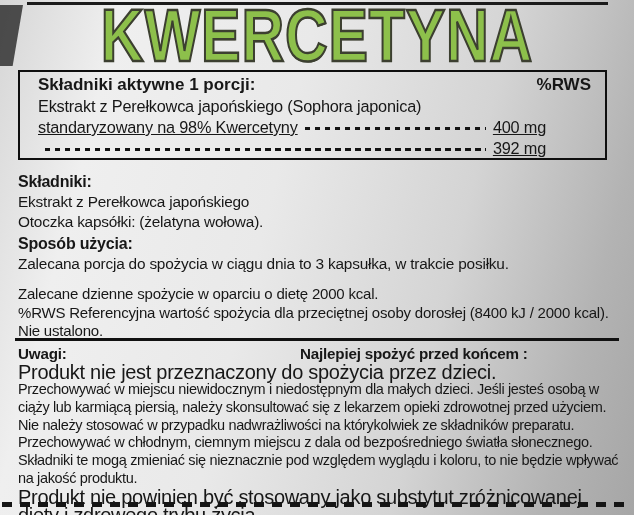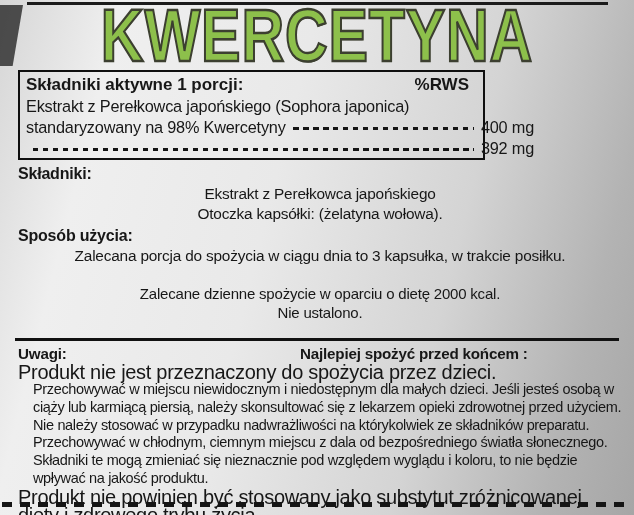--- a/index.html
+++ b/index.html
@@ -15,40 +15,40 @@
     clip-path:polygon(0 0,100% 0,55% 100%,0 100%);opacity:.9;}
   .title{
     position:absolute;top:1px;left:0;right:0;text-align:center;
     font-size:74px;font-weight:bold;line-height:70px;
     transform:scaleX(.80);transform-origin:center;
     letter-spacing:1px;
     -webkit-text-stroke:2.5px #3c3f30;
     text-shadow:0 1px 0 #3c3f30;
   }
   .ing-box{
-    position:absolute;top:70px;left:18px;width:467px;height:90px;
+    position:absolute;top:70px;left:18px;width:589px;height:90px;
     border:2.5px solid #0f0f0f;box-sizing:border-box;
-    padding:2px 14px 0 6px;
+    padding:2px 14px 0 18px;
   }
   .ing-head{display:flex;justify-content:space-between;font-weight:bold;font-size:17px;line-height:22px;}
   .ing-line{font-size:16.3px;line-height:21px;letter-spacing:-.2px;}
-  .dose-row{display:flex;align-items:baseline;width:508px;font-size:16.3px;line-height:21px;letter-spacing:-.2px;}
+  .dose-row{display:flex;align-items:baseline;width:508px;font-size:16.3px;line-height:21px;letter-spacing:-.2px;text-decoration:underline;}
   .leader{flex:1;align-self:center;height:2.4px;margin:2px 7px 0 7px;
     background:repeating-linear-gradient(90deg,#141414 0 5.5px,transparent 5.5px 10px);}
   .amount{white-space:nowrap;}
   .sec{position:absolute;left:18px;width:604px;letter-spacing:-.2px;}
-  .sec-h{font-weight:bold;font-size:16px;line-height:20px;}
-  .sec-l{font-size:15.4px;line-height:19.5px;text-align:center;}
+  .sec-h{font-weight:bold;font-size:16px;line-height:20px;margin-top:8px;}
+  .sec-l{font-size:15.4px;line-height:19.5px;}
   .sec-ref .sec-l{font-size:15px;line-height:18.5px;}
   .rule{position:absolute;left:15px;top:338px;width:604px;height:2.5px;background:#111;}
   .notes{top:345px;}
   .notes-head{position:relative;font-weight:bold;font-size:15.2px;line-height:18px;height:18px;}
   .best-before{position:absolute;left:282px;top:0;white-space:nowrap;}
   .notes-line{font-size:20px;line-height:18px;letter-spacing:-.3px;}
-  .notes-body{font-size:14.5px;line-height:17.8px;letter-spacing:-.35px;margin-left:15px;}
+  .notes-body{font-size:14.5px;line-height:17.8px;letter-spacing:-.35px;}
   .tear-dashes{position:absolute;left:2px;right:2px;top:502px;height:5px;
     background:repeating-linear-gradient(90deg,#151515 0 10px,transparent 10px 18px);}
 </style>
 </head>
 <body>
 
 <div class="label">
 
   <div class="top-rule"></div>
   <div class="corner-wedge"></div>
@@ -78,20 +78,21 @@
     <div class="sec-l">Otoczka kapsółki: (żelatyna wołowa).</div>
   </div>
 
   <div class="sec" style="top:226px;">
     <div class="sec-h">Sposób użycia:</div>
     <div class="sec-l">Zalecana porcja do spożycia w ciągu dnia to 3 kapsułka, w trakcie posiłku.</div>
   </div>
 
   <div class="sec sec-ref" style="top:285px;">
     <div class="sec-l">Zalecane dzienne spożycie w oparciu o dietę 2000 kcal.</div>
+    <div class="sec-l">%RWS Referencyjna wartość spożycia dla przeciętnej osoby dorosłej (8400 kJ / 2000 kcal).</div>
     <div class="sec-l">Nie ustalono.</div>
   </div>
 
   <div class="rule"></div>
 
   <div class="sec notes">
     <div class="notes-head">
       <span>Uwagi:</span>
       <span class="best-before">Najlepiej spożyć przed końcem :</span>
     </div>

